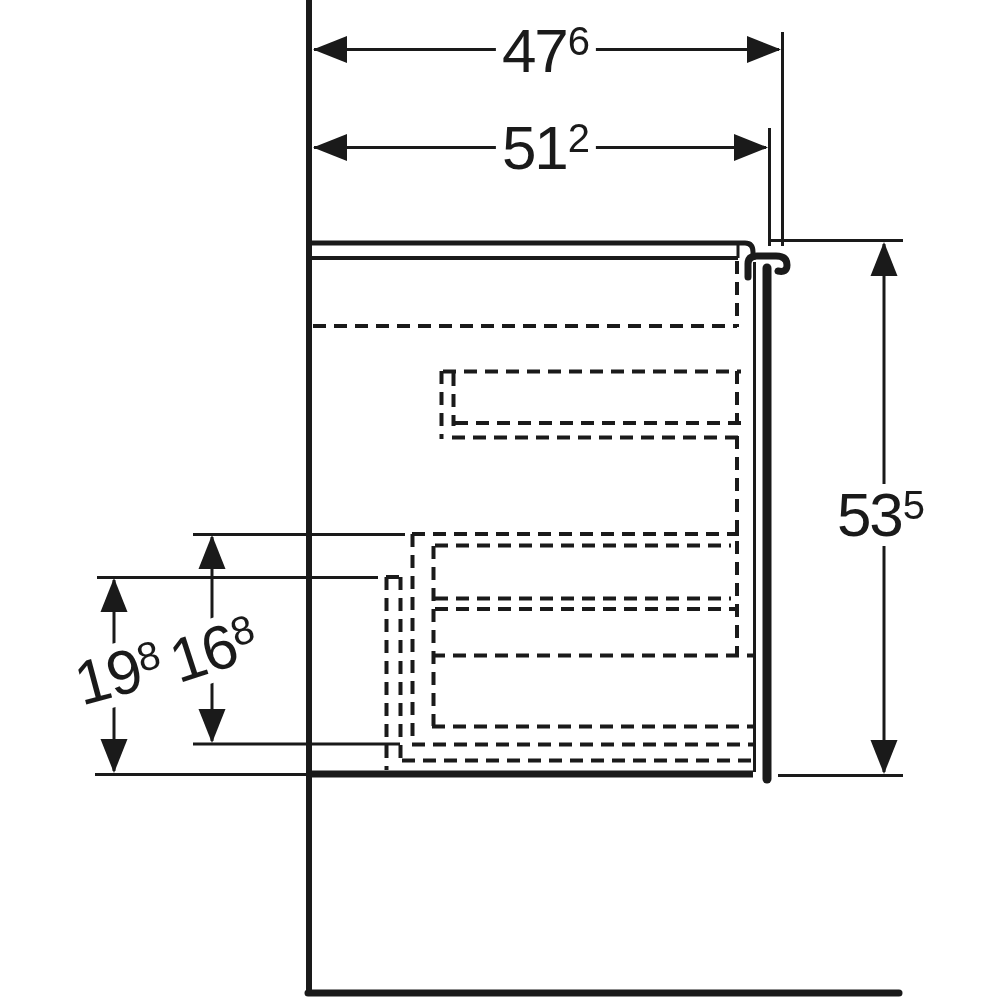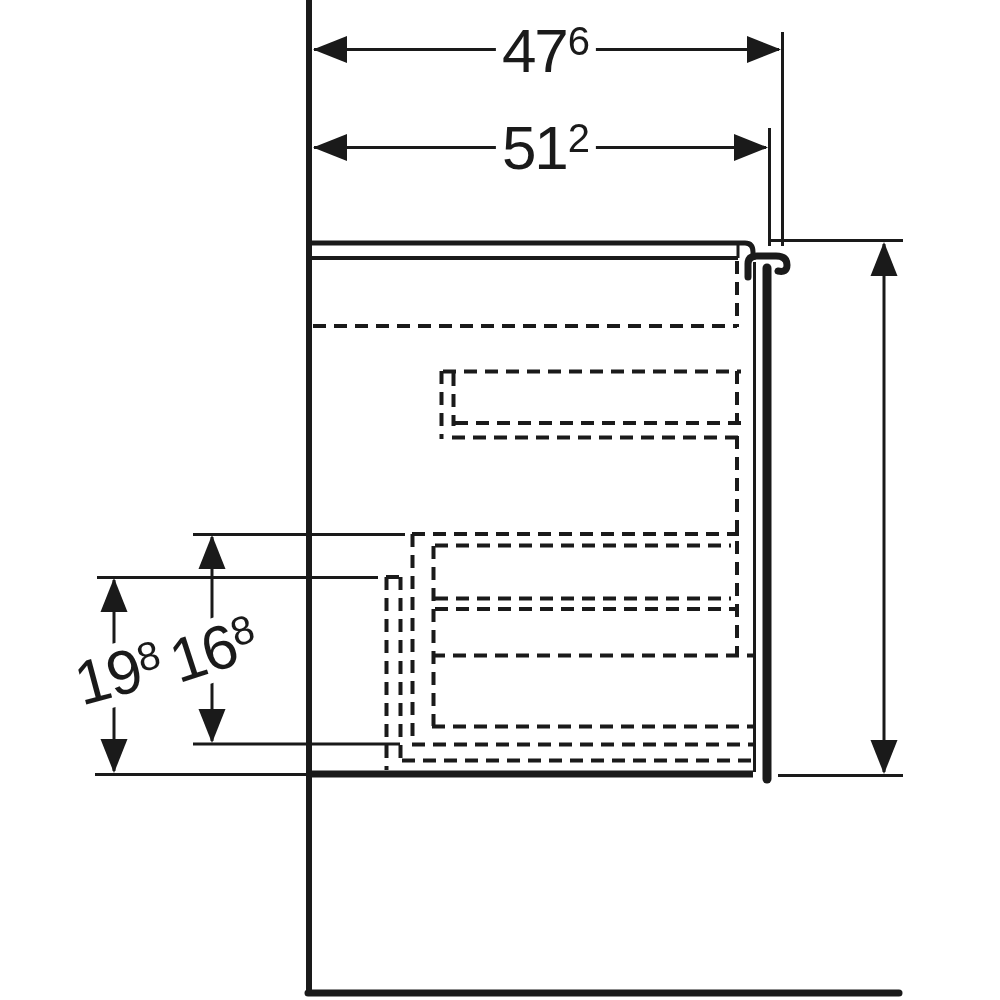--- a/index.html
+++ b/index.html
@@ -131,20 +131,23 @@
   </svg>
 
   <div class="dim-label" style="left:546px;top:51px;">
     <span>47</span><span class="sup">6</span>
   </div>
 
   <div class="dim-label" style="left:546px;top:148px;">
     <span>51</span><span class="sup">2</span>
   </div>
 
+  <div class="dim-label" style="left:881px;top:515px;">
+    <span>53</span><span class="sup">5</span>
+  </div>
 
   <div class="dim-label tilt18" style="left:214px;top:650px;">
     <span>16</span><span class="sup">8</span>
   </div>
 
   <div class="dim-label tilt15" style="left:119px;top:674px;">
     <span>19</span><span class="sup">8</span>
   </div>
 
 </div>

